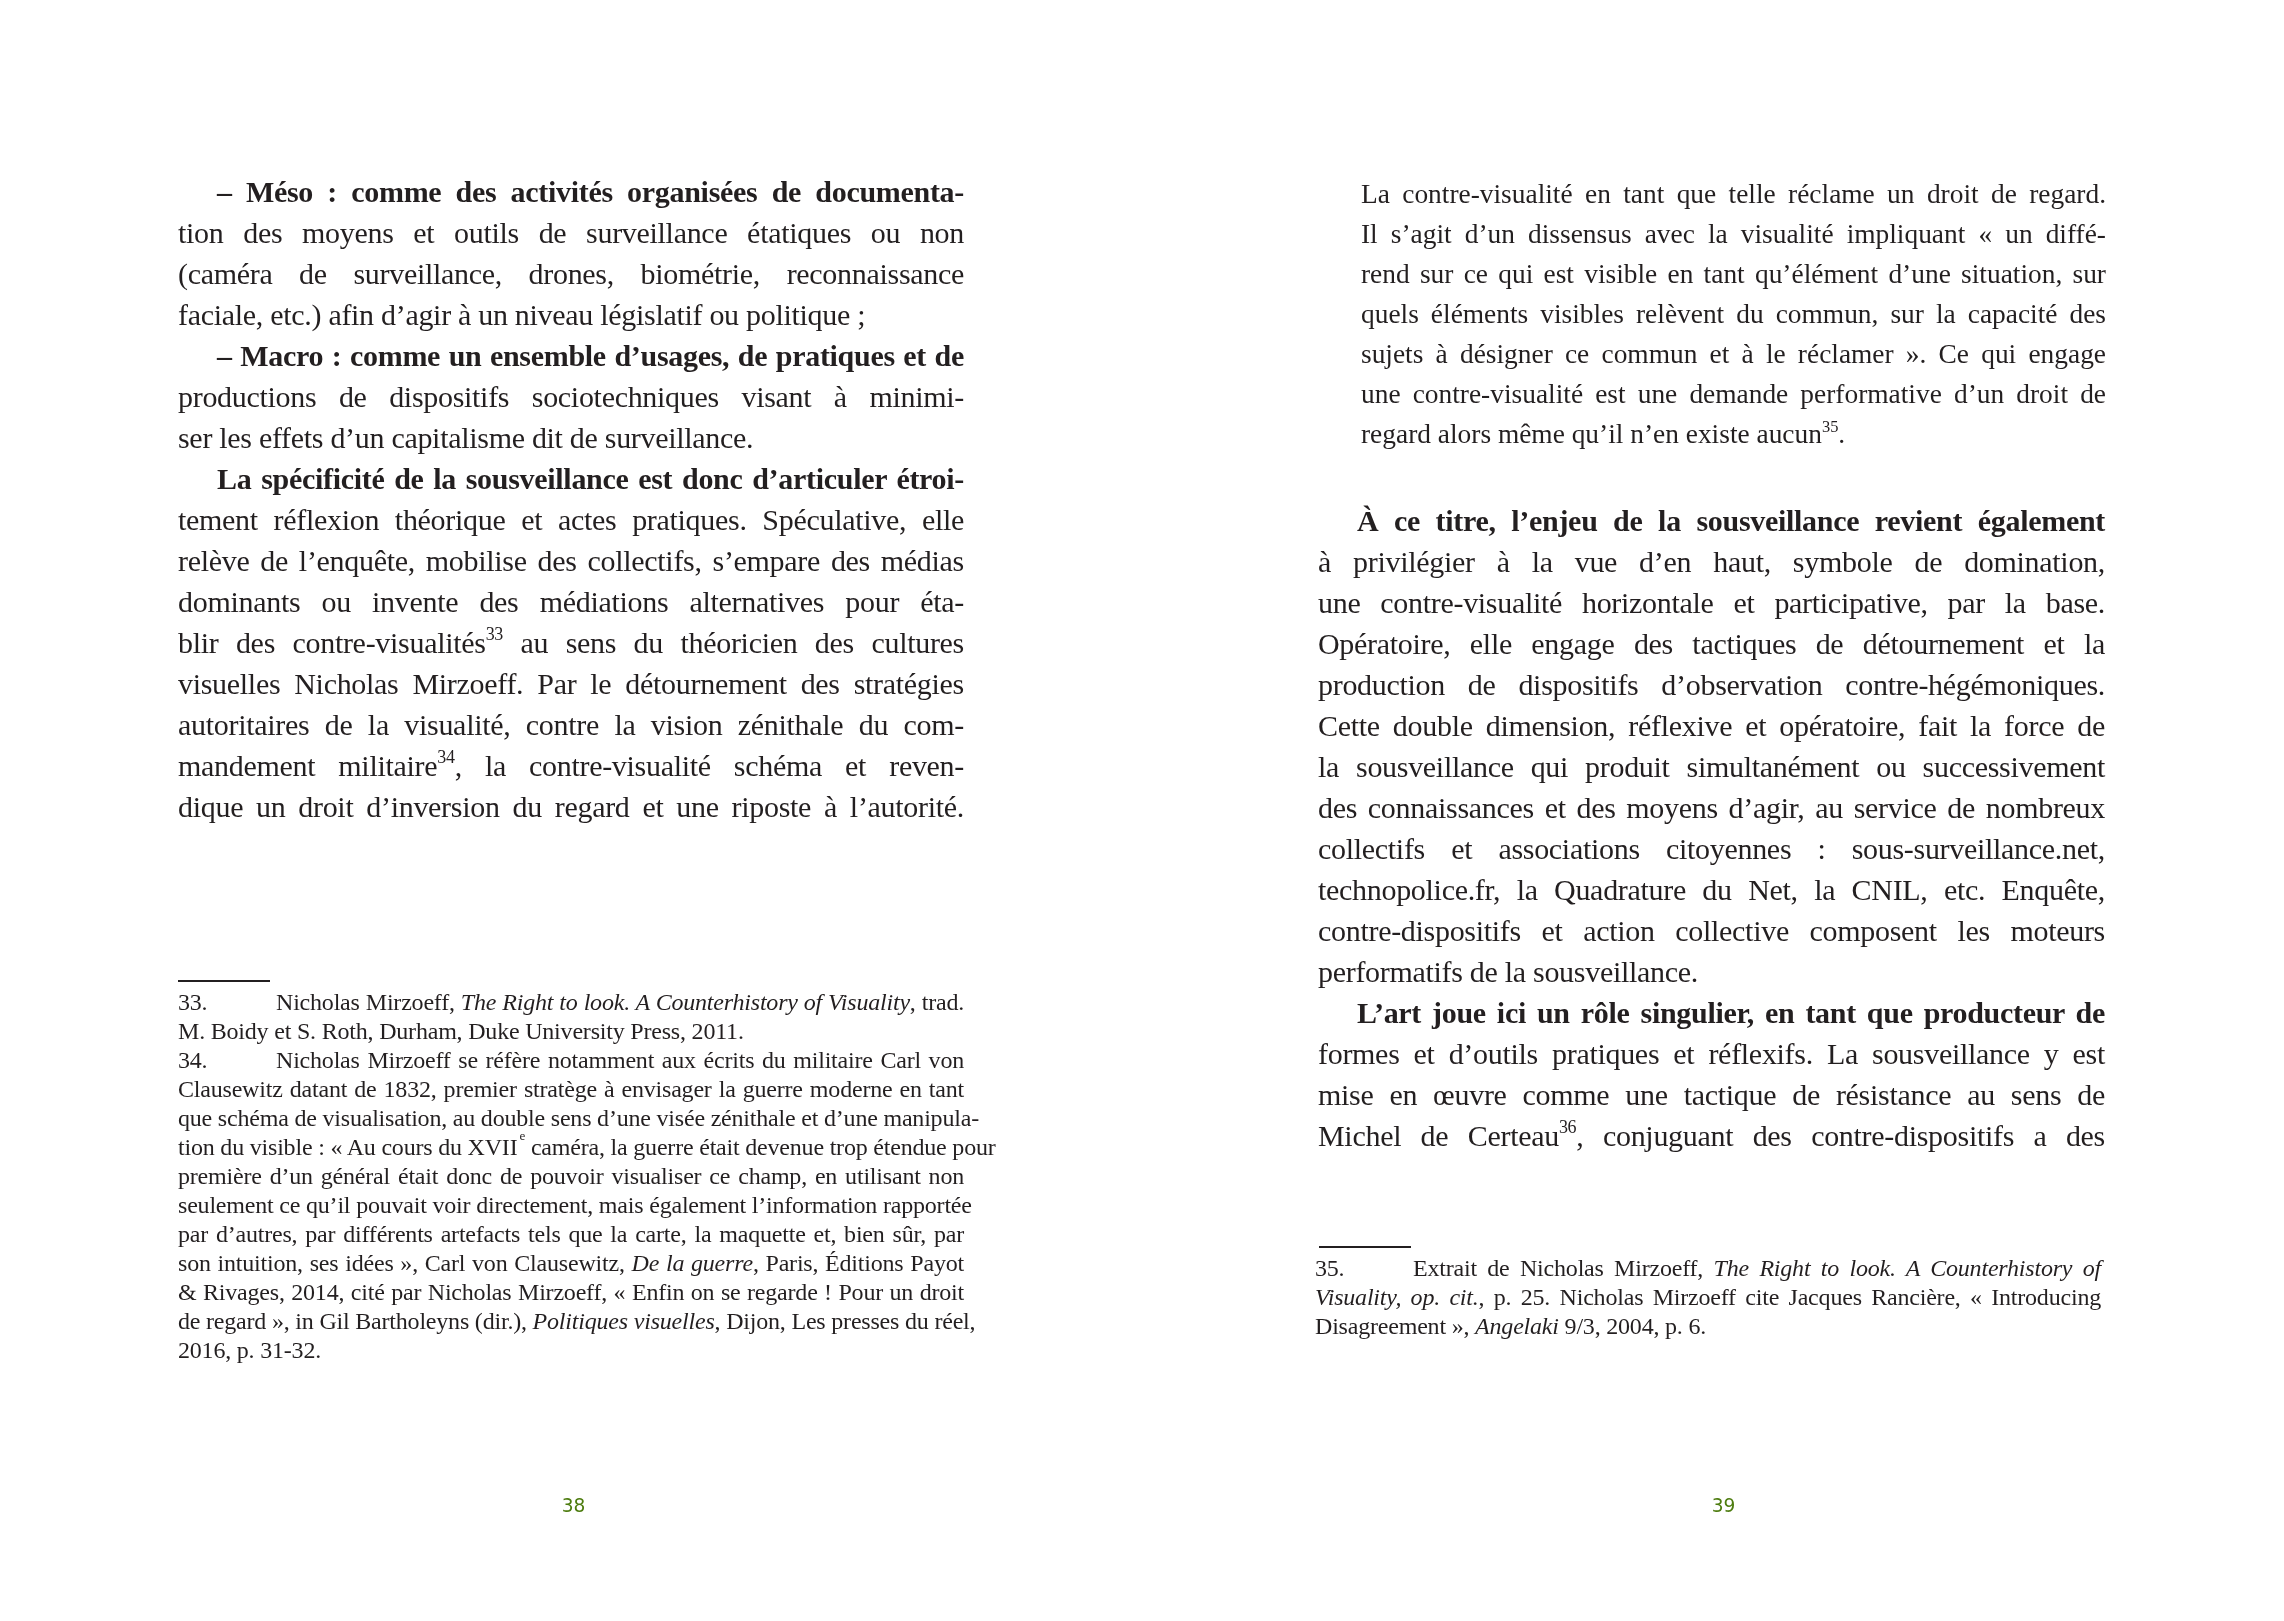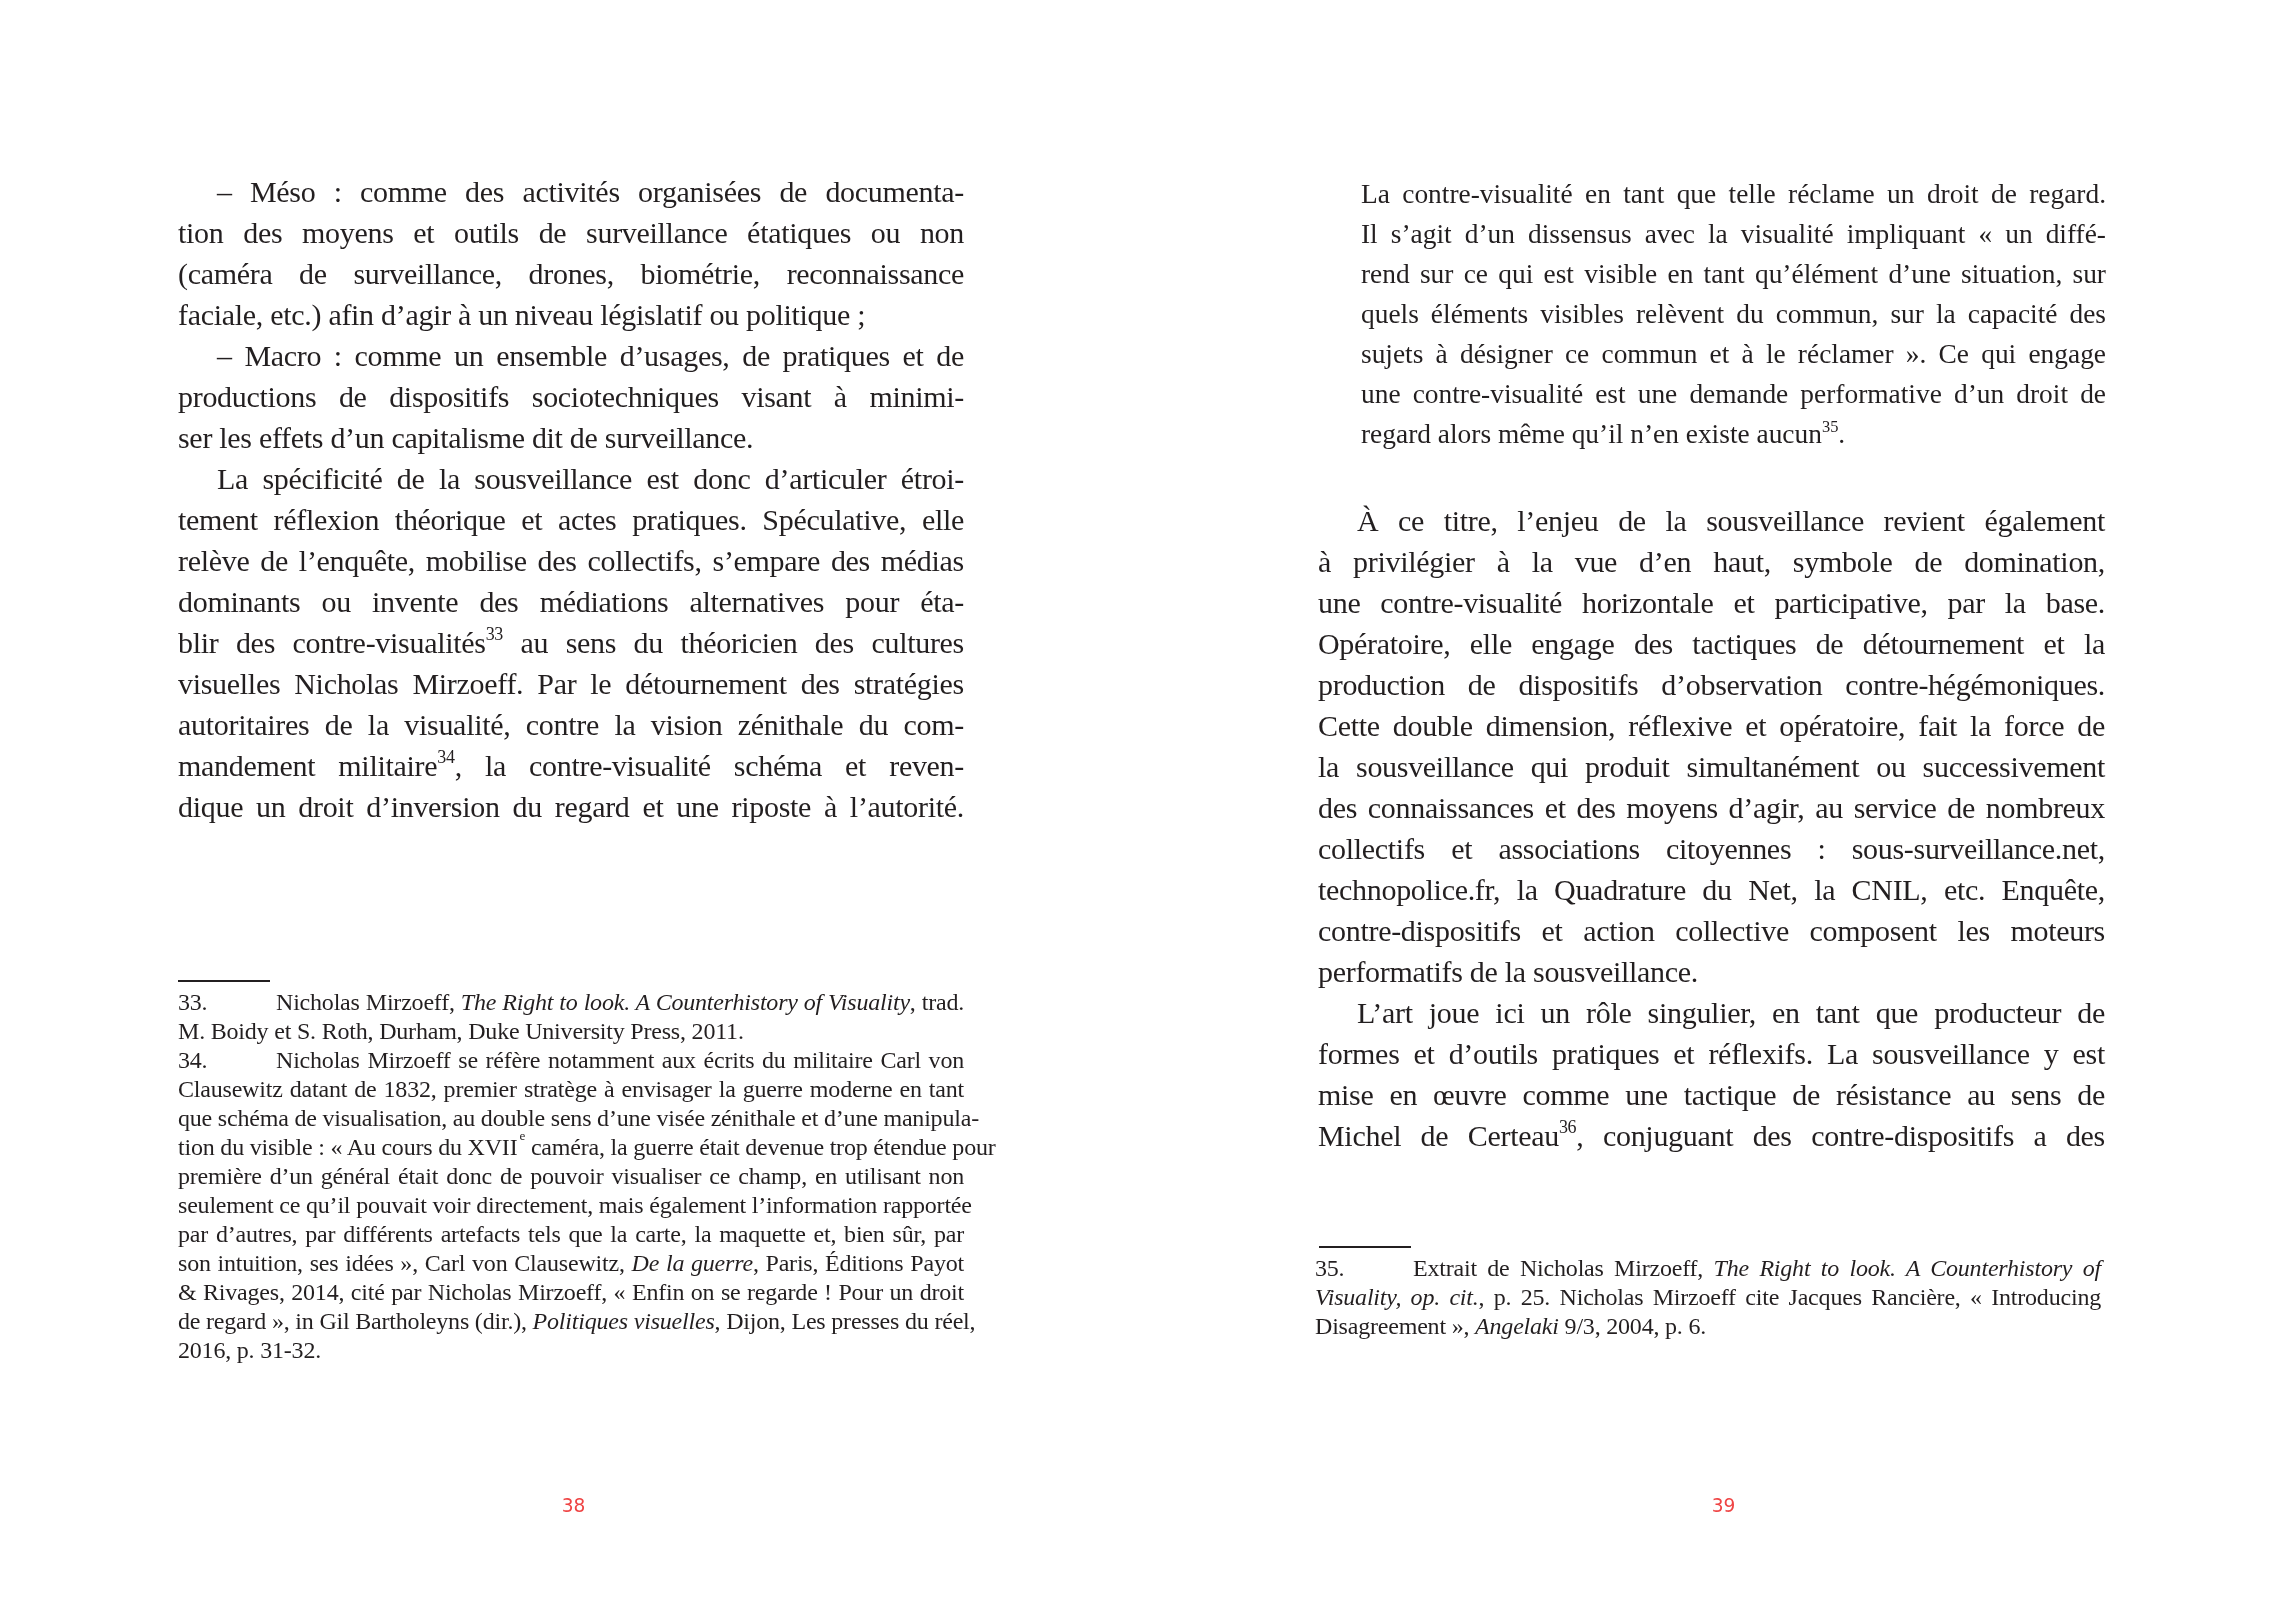--- a/index.html
+++ b/index.html
@@ -31,21 +31,21 @@
     display: block;
     height: 41px;
     line-height: 41px;
     font-size: 30px;
     white-space: nowrap;
     text-align: justify;
     text-align-last: justify;
     letter-spacing: -0.3px;
   }
   .line.last { text-align-last: left; }
-  .line.indent { padding-left: 39px; }
+  .line.indent { padding-left: 39px; font-weight: bold; }
 
   
   .quote .line {
     height: 40px;
     line-height: 40px;
     font-size: 27.4px;
     letter-spacing: 0px;
   }
 
   sup {
@@ -88,21 +88,21 @@
     position: relative;
     top: -1.1em;
     margin-left: 2px;
   }
 
   .page-number {
     position: absolute;
     top: 1495px;
     font-family: "DejaVu Sans", "Liberation Sans", sans-serif;
     font-size: 18.6px;
-    color: #ef4444;
+    color: #4d7c0f;
     width: 59px;
     text-align: center;
   }
 </style>
 </head>
 <body>
 
 <div class="page" id="page-left">
 
   <div class="col" style="left:178px; top:171px; width:786px;">

